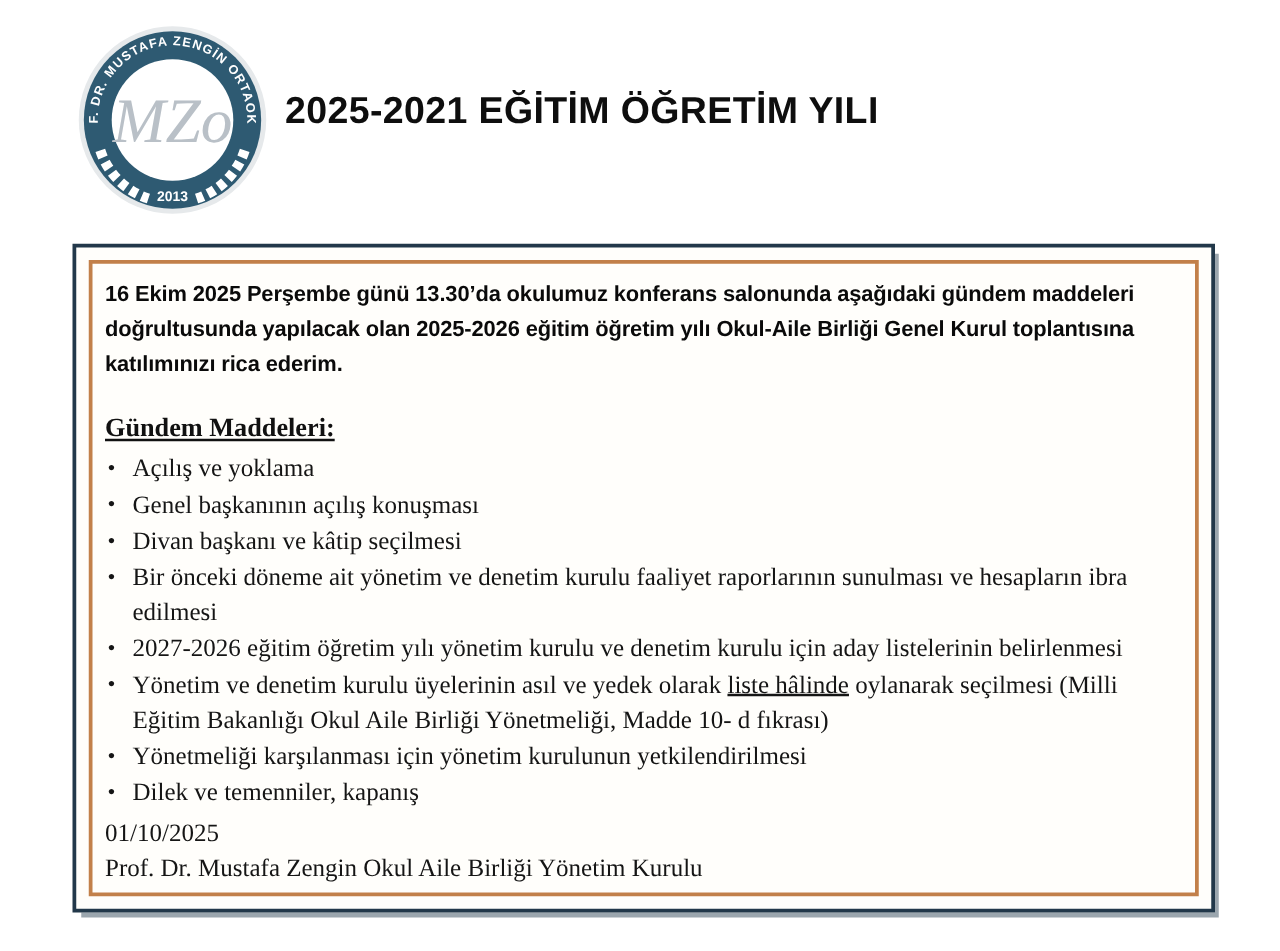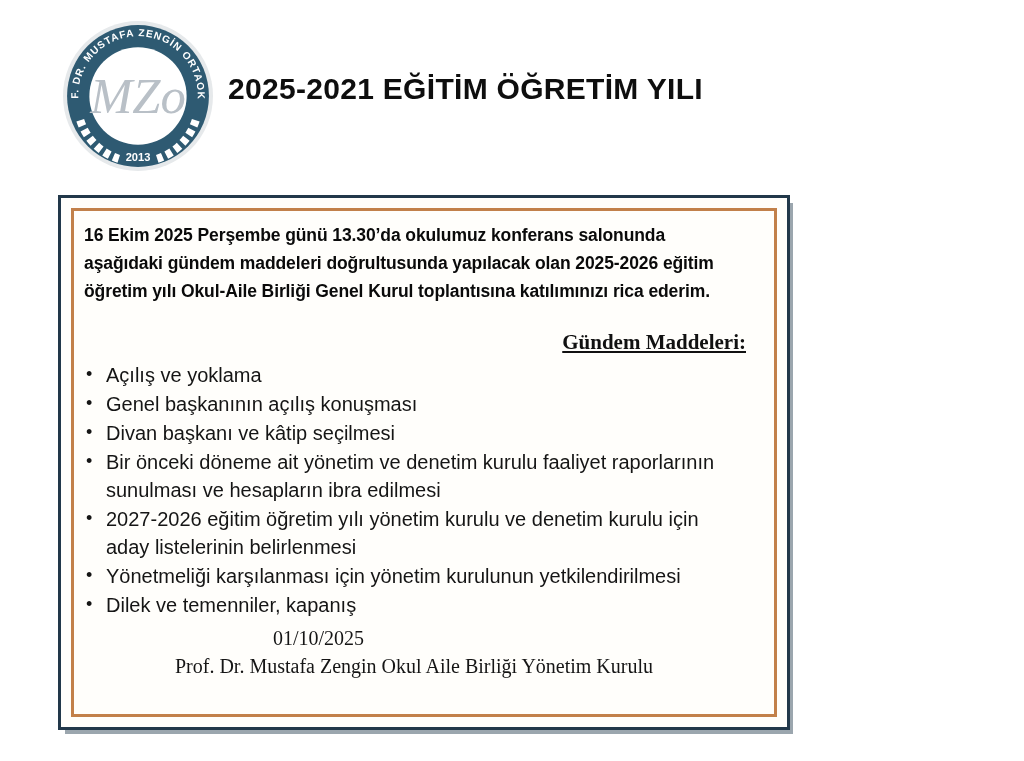--- a/index.html
+++ b/index.html
@@ -20,21 +20,21 @@
     position: absolute; left: 228px; top: 70px;
     font-weight: bold; color: #0e0e0e;
     font-size: 30px; line-height: 37px;
     letter-spacing: 0.3px;
     white-space: nowrap;
   }
 
   
   .notice-box {
     position: absolute; left: 58px; top: 195px;
-    width: 732px; height: 535px;
+    width: 914px; height: 535px;
     border: 3px solid #22384a;
     background: #fffefb;
     box-shadow: 5px 6px 0 -2px rgba(72, 92, 108, 0.55);
   }
   .notice-inner {
     position: absolute; inset: 10px;
     border: 3px solid #c2804a;
     padding: 10px 28px 6px 10px;
     overflow: hidden;
   }
@@ -48,47 +48,46 @@
     margin-bottom: 24px;
   }
 
   .agenda-heading {
     font-family: "Liberation Serif", serif;
     font-weight: bold;
     font-size: 21px; line-height: 26px;
     color: #111;
     text-decoration: underline;
     margin-bottom: 6px;
-    text-align: right;
   }
 
   .agenda-list {
     list-style: none;
-    font-family: Liberation Sans, sans-serif;
+    font-family: Liberation Serif, serif;
     font-size: 20px; line-height: 28px;
     color: #151515;
   }
   .agenda-list li {
     position: relative;
     padding-left: 22px;
     margin-bottom: 1px;
   }
   .agenda-list li::before {
     content: "\2022";
     position: absolute; left: 2px; top: -1px;
     font-size: 18px;
   }
   .agenda-list .u { text-decoration: underline; }
 
   .sign-block {
     margin-top: 5px;
     font-family: "Liberation Serif", serif;
     font-size: 20px; line-height: 28px;
     color: #151515;
-    text-align: center;
+    text-align: left;
   }
   .sign-date { padding-right: 193px; }
   .sign-name { padding-right: 2px; }
 
   
   .logo-arc-text {
     font-family: "Liberation Sans", sans-serif;
     font-weight: bold;
   }
   .logo-monogram {
@@ -131,20 +130,21 @@
       <p class="intro">16 Ekim 2025 Perşembe günü 13.30’da okulumuz konferans salonunda aşağıdaki gündem maddeleri doğrultusunda yapılacak olan 2025-2026 eğitim öğretim yılı Okul-Aile Birliği Genel Kurul toplantısına katılımınızı rica ederim.</p>
 
       <h2 class="agenda-heading">Gündem Maddeleri:</h2>
 
       <ul class="agenda-list">
           <li><span>Açılış ve yoklama</span></li>
           <li><span>Genel başkanının açılış konuşması</span></li>
           <li><span>Divan başkanı ve kâtip seçilmesi</span></li>
           <li><span>Bir önceki döneme ait yönetim ve denetim kurulu faaliyet raporlarının sunulması ve hesapların ibra edilmesi</span></li>
           <li><span>2027-2026 eğitim öğretim yılı yönetim kurulu ve denetim kurulu için aday listelerinin belirlenmesi</span></li>
+          <li><span>Yönetim ve denetim kurulu üyelerinin asıl ve yedek olarak </span><span class="u">liste hâlinde</span><span> oylanarak seçilmesi (Milli Eğitim Bakanlığı Okul Aile Birliği Yönetmeliği, Madde 10- d fıkrası)</span></li>
           <li><span>Yönetmeliği karşılanması için yönetim kurulunun yetkilendirilmesi</span></li>
           <li><span>Dilek ve temenniler, kapanış</span></li>
         </ul>
 
       <div class="sign-block">
         <div class="sign-date">01/10/2025</div>
         <div class="sign-name">Prof. Dr. Mustafa Zengin Okul Aile Birliği Yönetim Kurulu</div>
       </div>
 
     </div>

